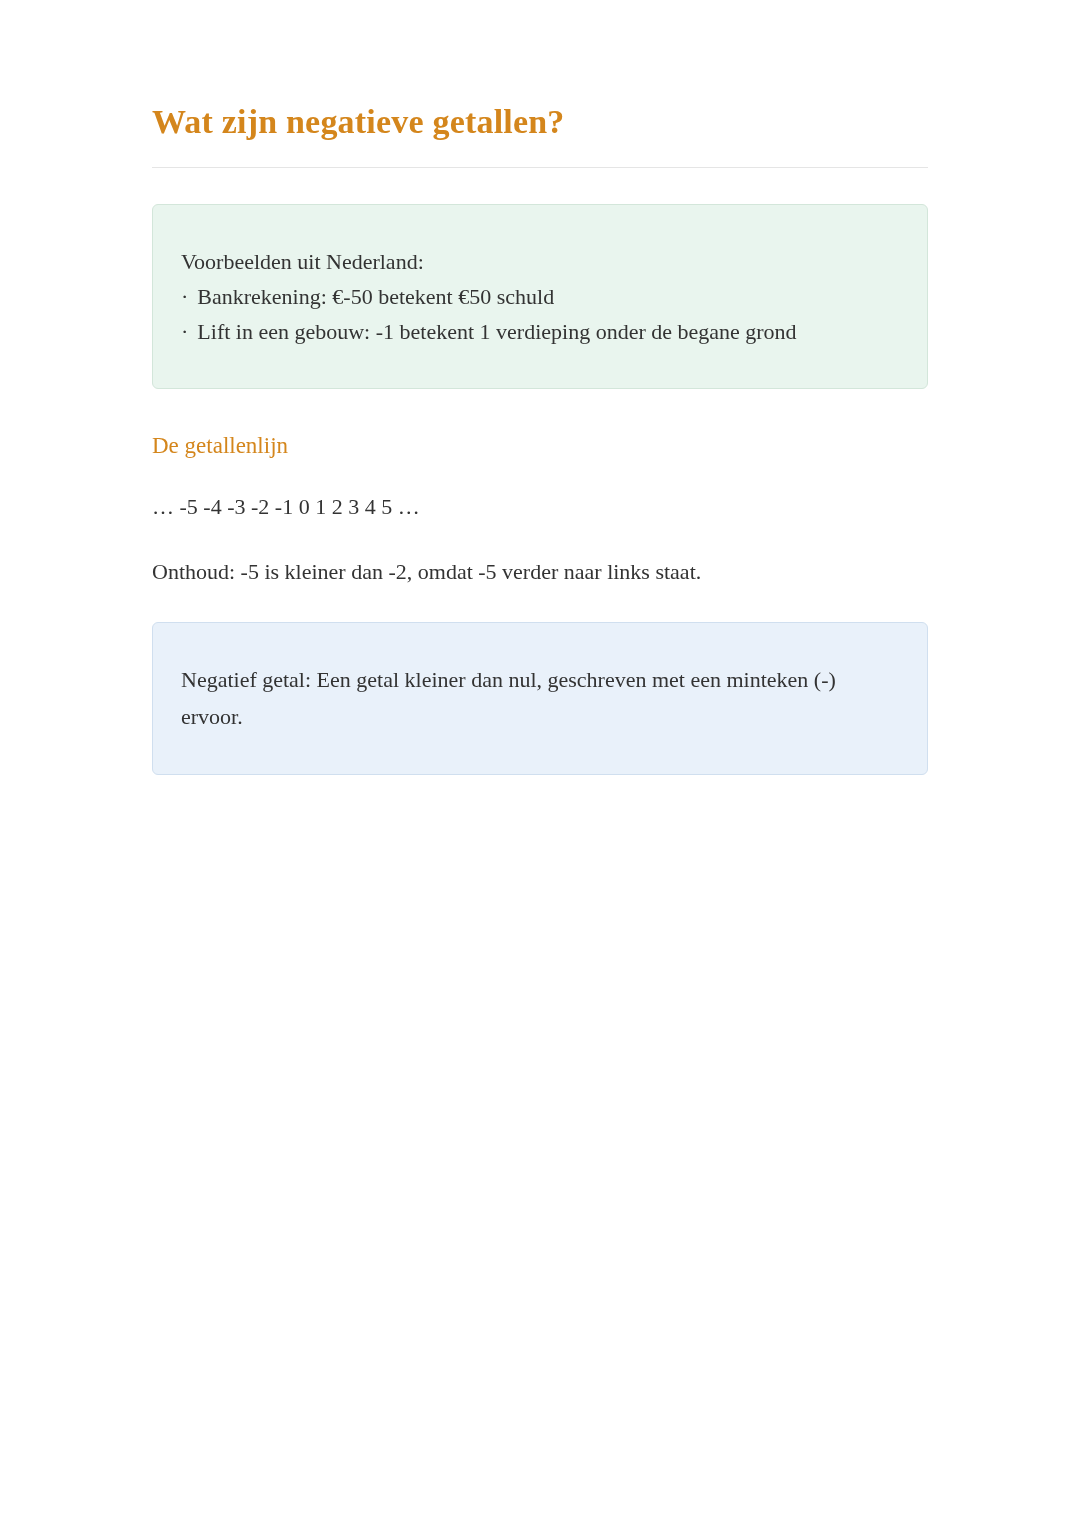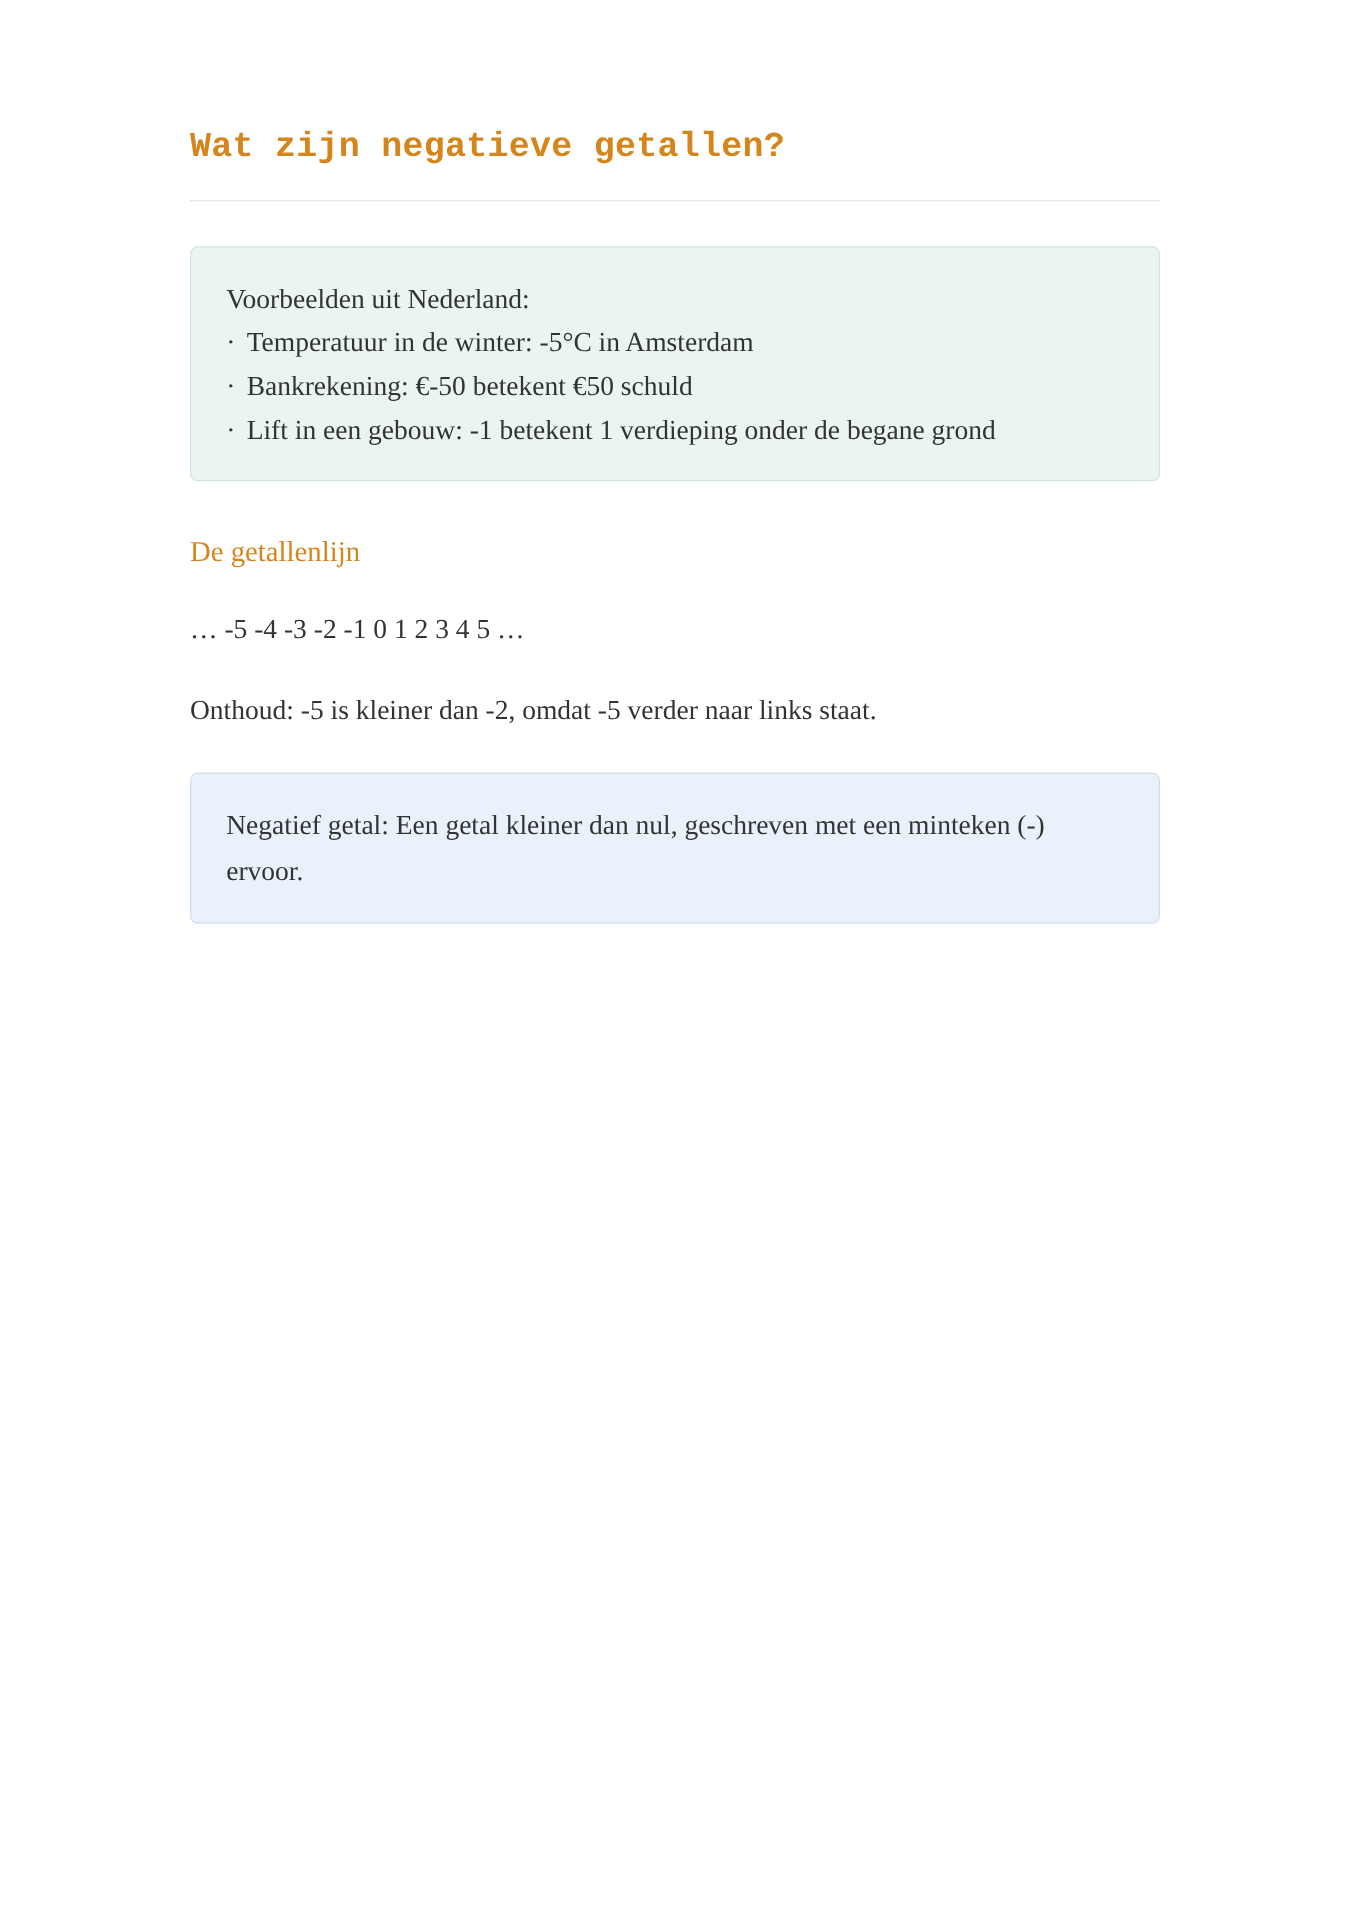--- a/index.html
+++ b/index.html
@@ -23,42 +23,41 @@
     font-family: "Liberation Serif", "DejaVu Serif", serif;
     color: var(--text);
   }
   .page {
     width: 776px;
     margin: 0 auto;
     padding-top: 102px;
   }
   h1 {
     margin: 0 0 24px 0;
-    font-size: 28px;
+    font-size: 34px;
     line-height: 1.2;
     font-weight: 700;
     color: var(--accent);
     letter-spacing: 0.2px;
-    font-family: Liberation Mono, monospace;
   }
   .divider {
     border: none;
     border-top: 1px solid var(--divider);
     margin: 0 0 36px 0;
   }
   .body-text {
     margin: 0 0 32px 0;
     font-size: 22px;
     line-height: 1.66;
     color: var(--text);
   }
   .box {
     border-radius: 6px;
     margin: 0 0 42px 0;
-    padding: 23px 28px;
+    padding: 39px 28px;
     font-size: 22px;
     line-height: 1.6;
   }
   .examples-box {
     background: var(--examples-box-bg);
     border: 1px solid var(--examples-box-border);
   }
   .box-heading {
     margin: 0;
     font-size: 22px;
@@ -106,23 +105,20 @@
 
   <h1>Wat zijn negatieve getallen?</h1>
 
   <hr class="divider">
 
 
   <section class="box examples-box">
     <p class="box-heading">Voorbeelden uit Nederland:</p>
     <ul class="examples-list">
       <li class="example-item">
-        <span class="bullet">·</span><span class="item-text">Temperatuur in de winter: -5°C in Amsterdam</span>
-      </li>
-      <li class="example-item">
         <span class="bullet">·</span><span class="item-text">Bankrekening: €-50 betekent €50 schuld</span>
       </li>
       <li class="example-item">
         <span class="bullet">·</span><span class="item-text">Lift in een gebouw: -1 betekent 1 verdieping onder de begane grond</span>
       </li>
     </ul>
   </section>
 
   <h2>De getallenlijn</h2>
 

